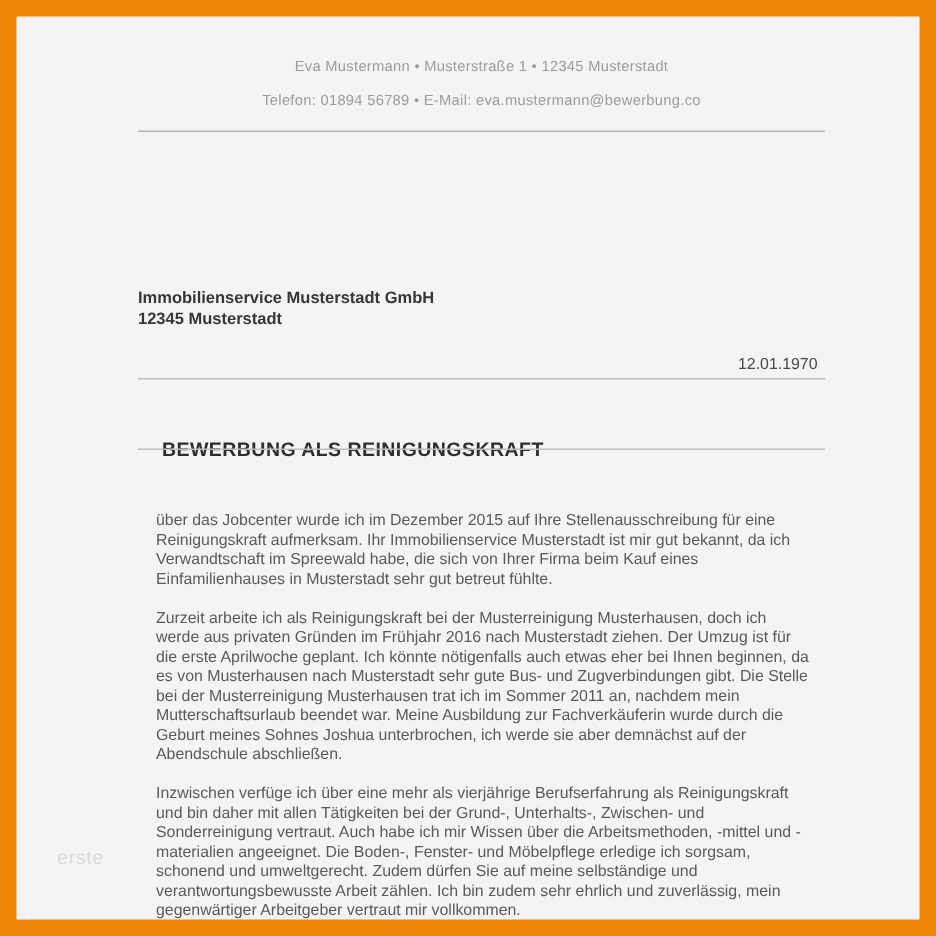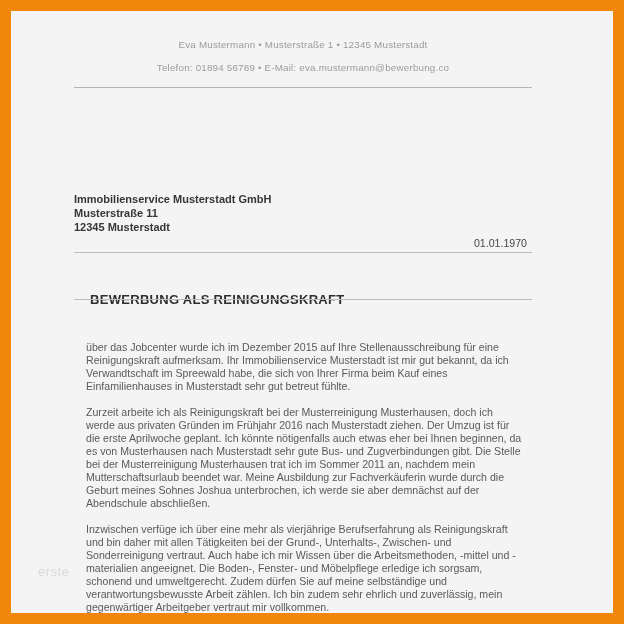--- a/index.html
+++ b/index.html
@@ -12,21 +12,21 @@
     position: relative;
     width: 624px;
     height: 624px;
     box-sizing: border-box;
     background: #f4f4f4;
     border: 11px solid #f0860a;
     overflow: hidden;
   }
   .content {
     position: absolute;
-    left: 63px;
+    left: 81px;
     top: 0;
     width: 458px;
     height: 602px;
   }
   
   .header-contact {
     position: absolute;
     top: 22px;
     left: 0;
     width: 100%;
@@ -126,25 +126,24 @@
 
     <div class="header-contact">
       <div>Eva Mustermann • Musterstraße 1 • 12345 Musterstadt</div>
       <div>Telefon: 01894 56789 • E-Mail: eva.mustermann@bewerbung.co</div>
     </div>
 
     <div class="rule rule-header"></div>
 
     <div class="recipient">
       <div>Immobilienservice Musterstadt GmbH</div>
-      <div>Musterstraße 11</div>
       <div>12345 Musterstadt</div>
     </div>
 
-    <div class="date">01.01.1970</div>
+    <div class="date">12.01.1970</div>
 
     <div class="rule rule-date"></div>
 
     <h1 class="subject">BEWERBUNG ALS REINIGUNGSKRAFT</h1>
 
     <div class="rule rule-subject"></div>
 
 
     <p class="para p1">über das Jobcenter wurde ich im Dezember 2015 auf Ihre Stellenausschreibung für eine
 Reinigungskraft aufmerksam. Ihr Immobilienservice Musterstadt ist mir gut bekannt, da ich

